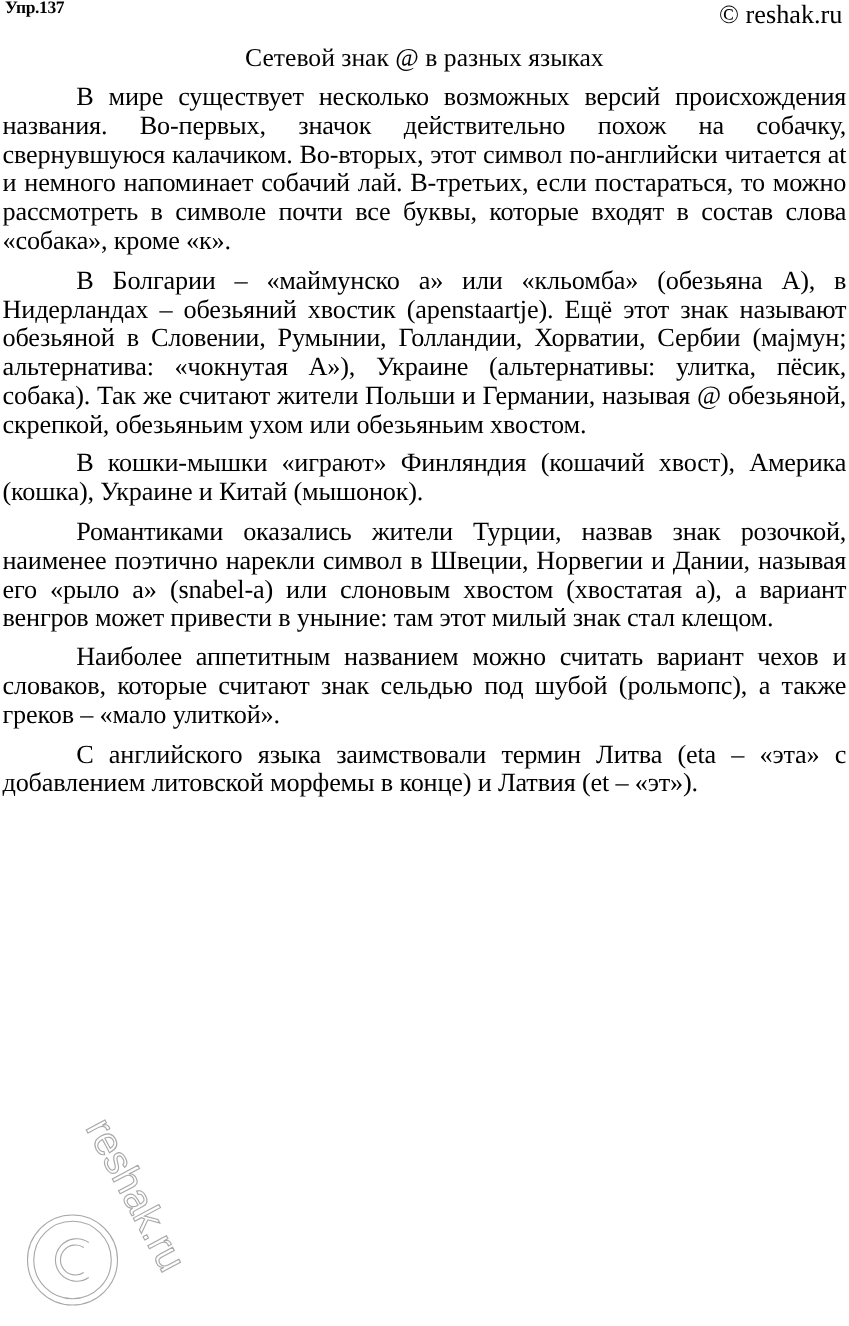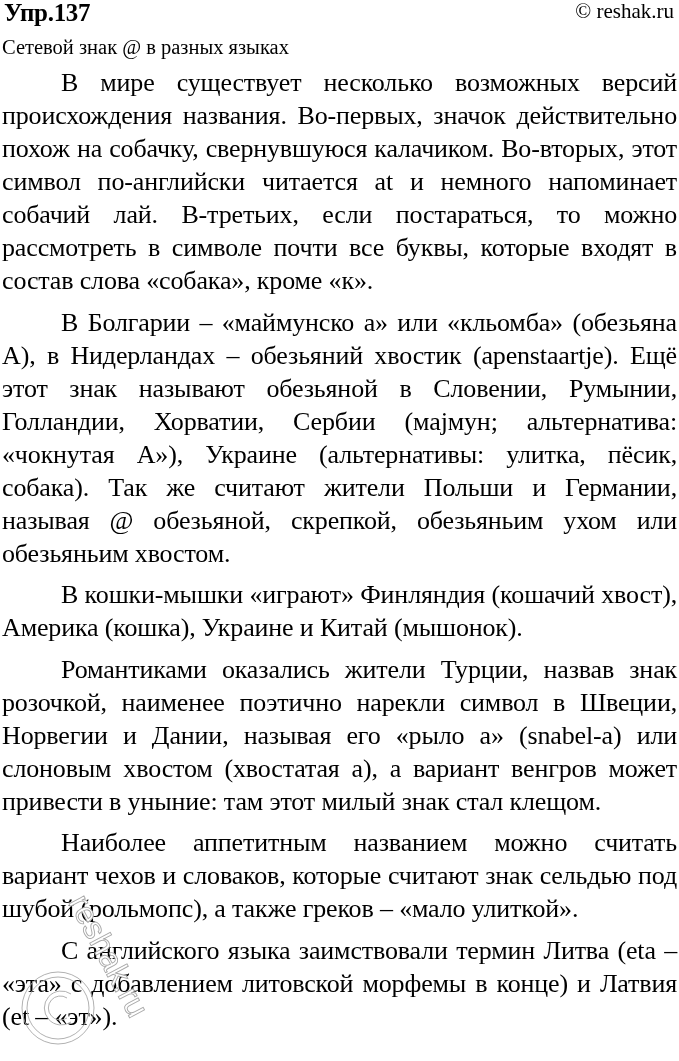--- a/index.html
+++ b/index.html
@@ -23,40 +23,41 @@
       padding: 0 2px 0 2px;
     }
     .header-row {
       position: relative;
       height: 30px;
     }
     .exercise-number {
       position: absolute;
       left: 2px;
       top: -1px;
-      font-size: 25px;
+      font-size: 14px;
       font-weight: bold;
       letter-spacing: -0.3px;
     }
     .copyright-label {
       position: absolute;
       right: 3px;
       top: -1px;
       font-size: 21px;
       margin-left: 12px;
     }
     .doc-title {
+      text-align: center;
       font-size: 20.5px;
       line-height: 26px;
       margin: 4px 0 6px 0;
       font-family: Liberation Serif, serif;
     }
     .paragraph {
-      font-size: 26px;
-      line-height: 33px;
+      font-size: 21px;
+      line-height: 23px;
       text-align: justify;
       text-indent: 59px;
       margin: 0 0 8.5px 0;
       letter-spacing: -0.15px;
     }
     .watermark {
       position: absolute;
       left: 8px;
       top: 890px;
       width: 170px;

